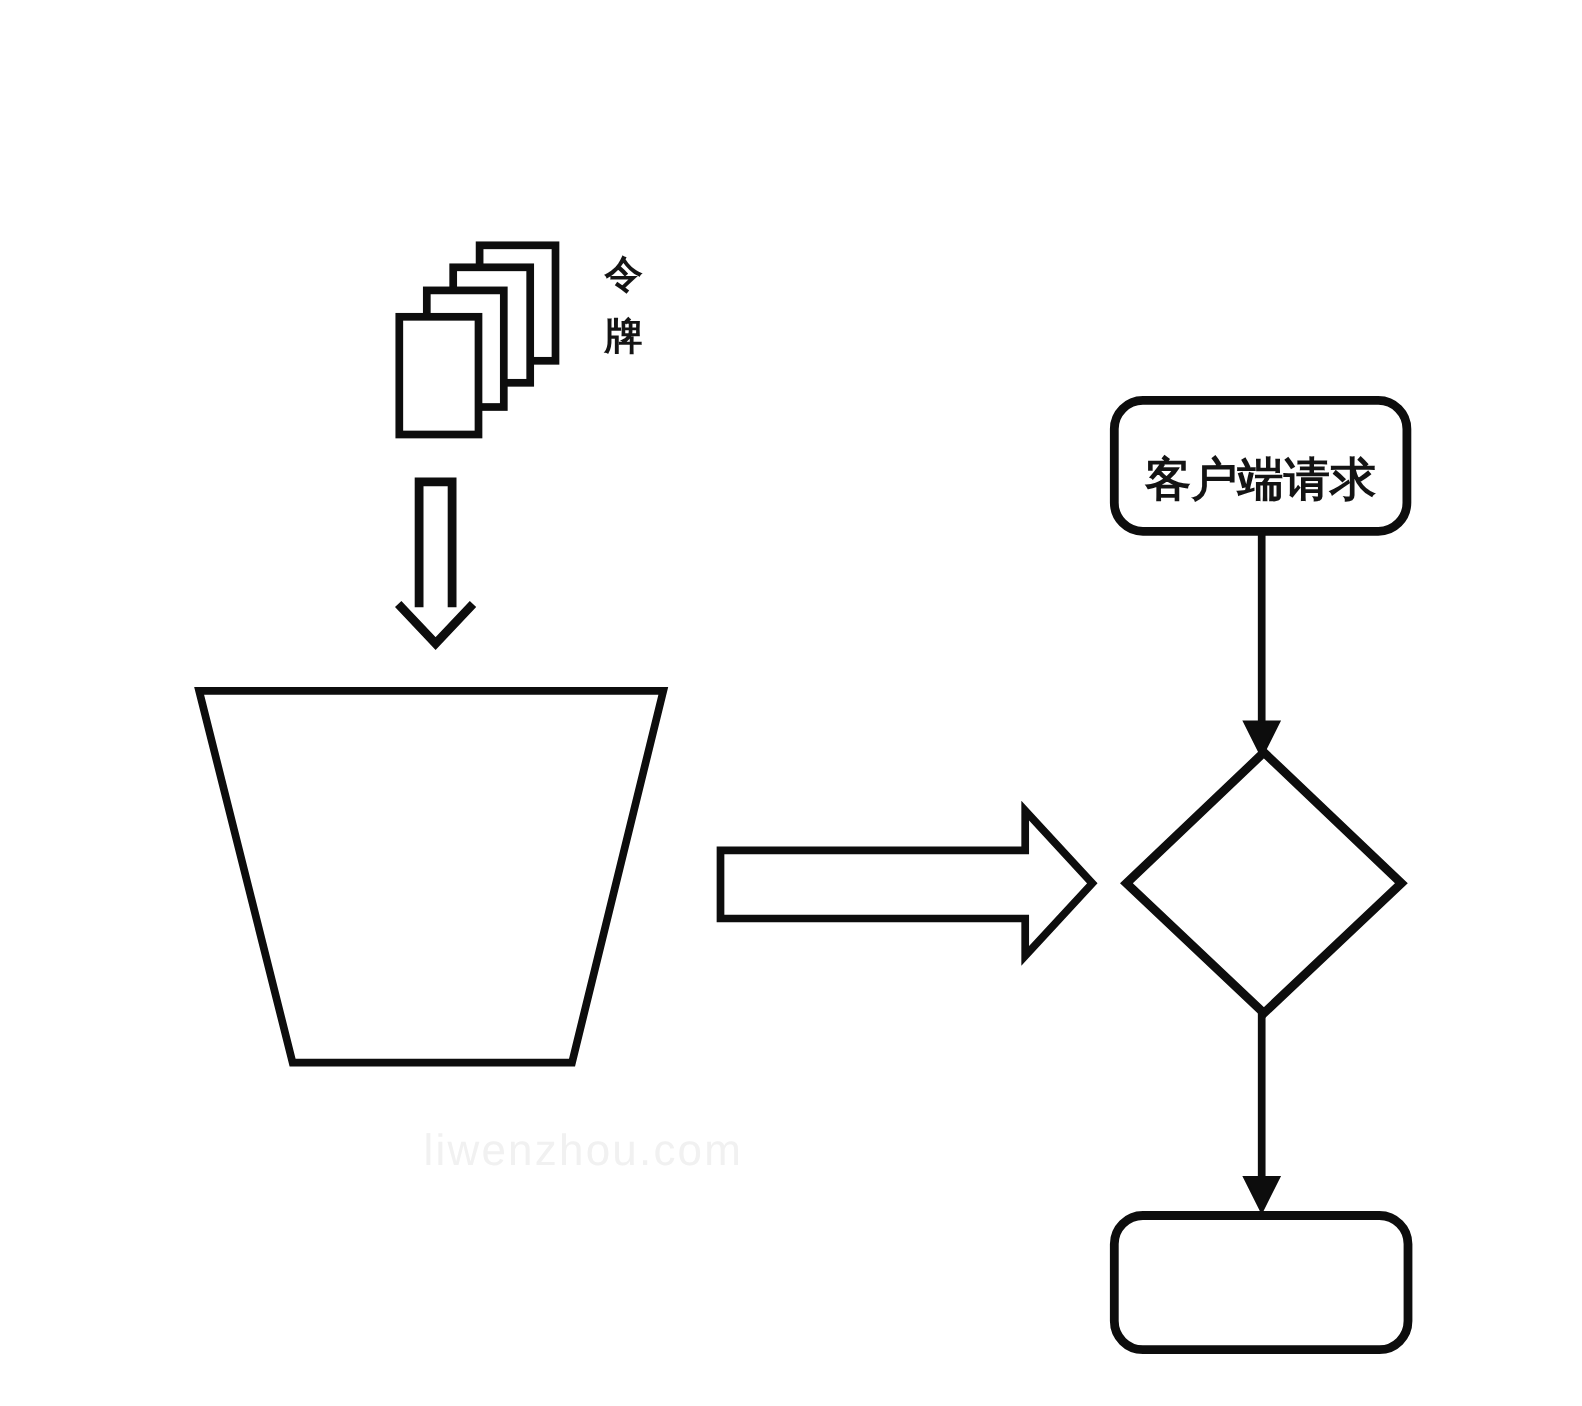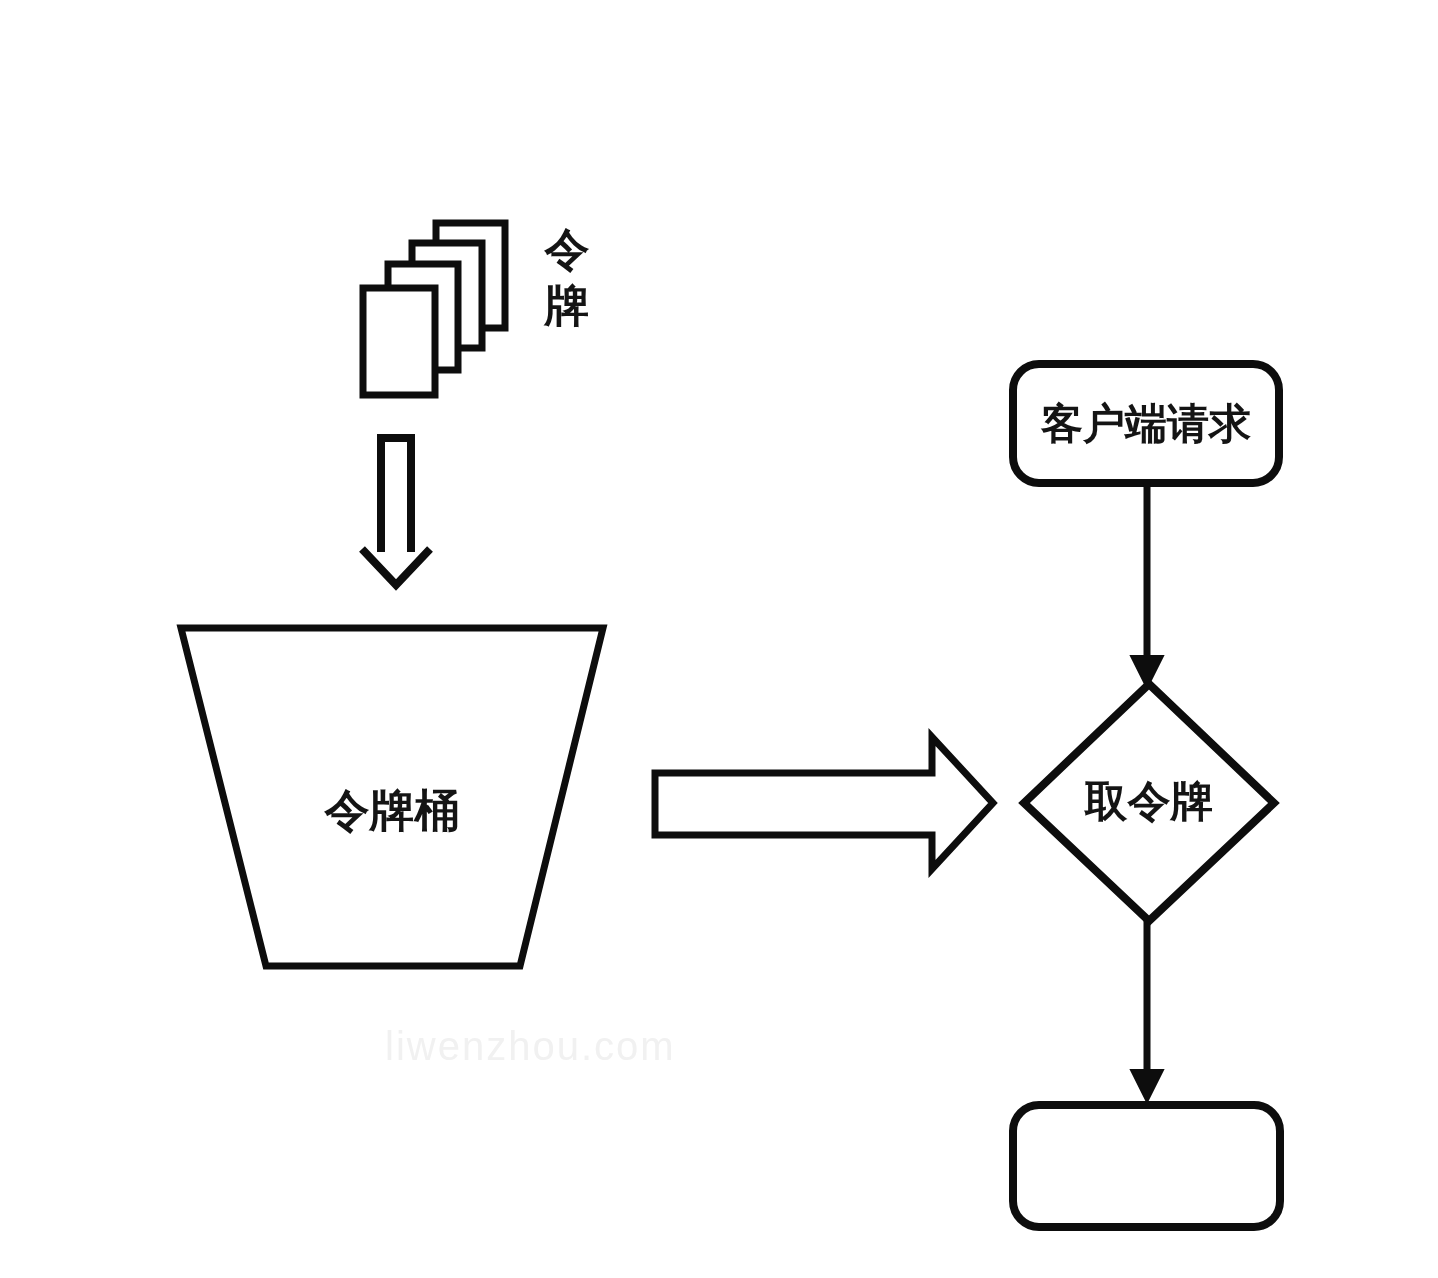--- a/index.html
+++ b/index.html
@@ -36,40 +36,40 @@
   }
   .label {
     position: absolute;
     font-weight: 700;
     color: #141414;
   }
   .token-label {
     left: 541px;
     top: 222px;
     width: 52px;
-    font-size: 45px;
+    font-size: 35px;
     line-height: 56px;
     word-break: break-all;
     text-align: center;
   }
   .bucket-label {
     left: 181px;
     top: 781px;
     width: 422px;
     text-align: center;
     font-size: 45px;
   }
   .flex-center {
     display: flex;
     align-items: center;
     justify-content: center;
   }
   .client-label {
     left: 1013px;
-    top: 364px;
+    top: 376px;
     width: 266px;
     height: 119px;
     font-size: 42px;
   }
   .take-token-label {
     left: 1024px;
     top: 684px;
     width: 250px;
     height: 235px;
     font-size: 43px;
@@ -124,22 +124,20 @@
       <line x1="1147" y1="921" x2="1147" y2="1075" stroke="#0d0d0d" stroke-width="7"></line>
       <polygon points="1131,1070 1163,1070 1147,1102" fill="#0d0d0d" stroke="#0d0d0d" stroke-width="2"></polygon>
     </g>
 
     <rect x="1013" y="1105" width="267" height="122" rx="26" ry="26" fill="#ffffff" stroke="#0d0d0d" stroke-width="8"></rect>
   </svg>
 
 
   <div class="label token-label">令牌</div>
 
-  <div class="label bucket-label">令牌桶</div>
 
   <div class="label flex-center client-label">客户端请求</div>
 
-  <div class="label flex-center take-token-label">取令牌</div>
 
 
   <div class="watermark">liwenzhou.com</div>
 
 </div>
 
 </body></html>

